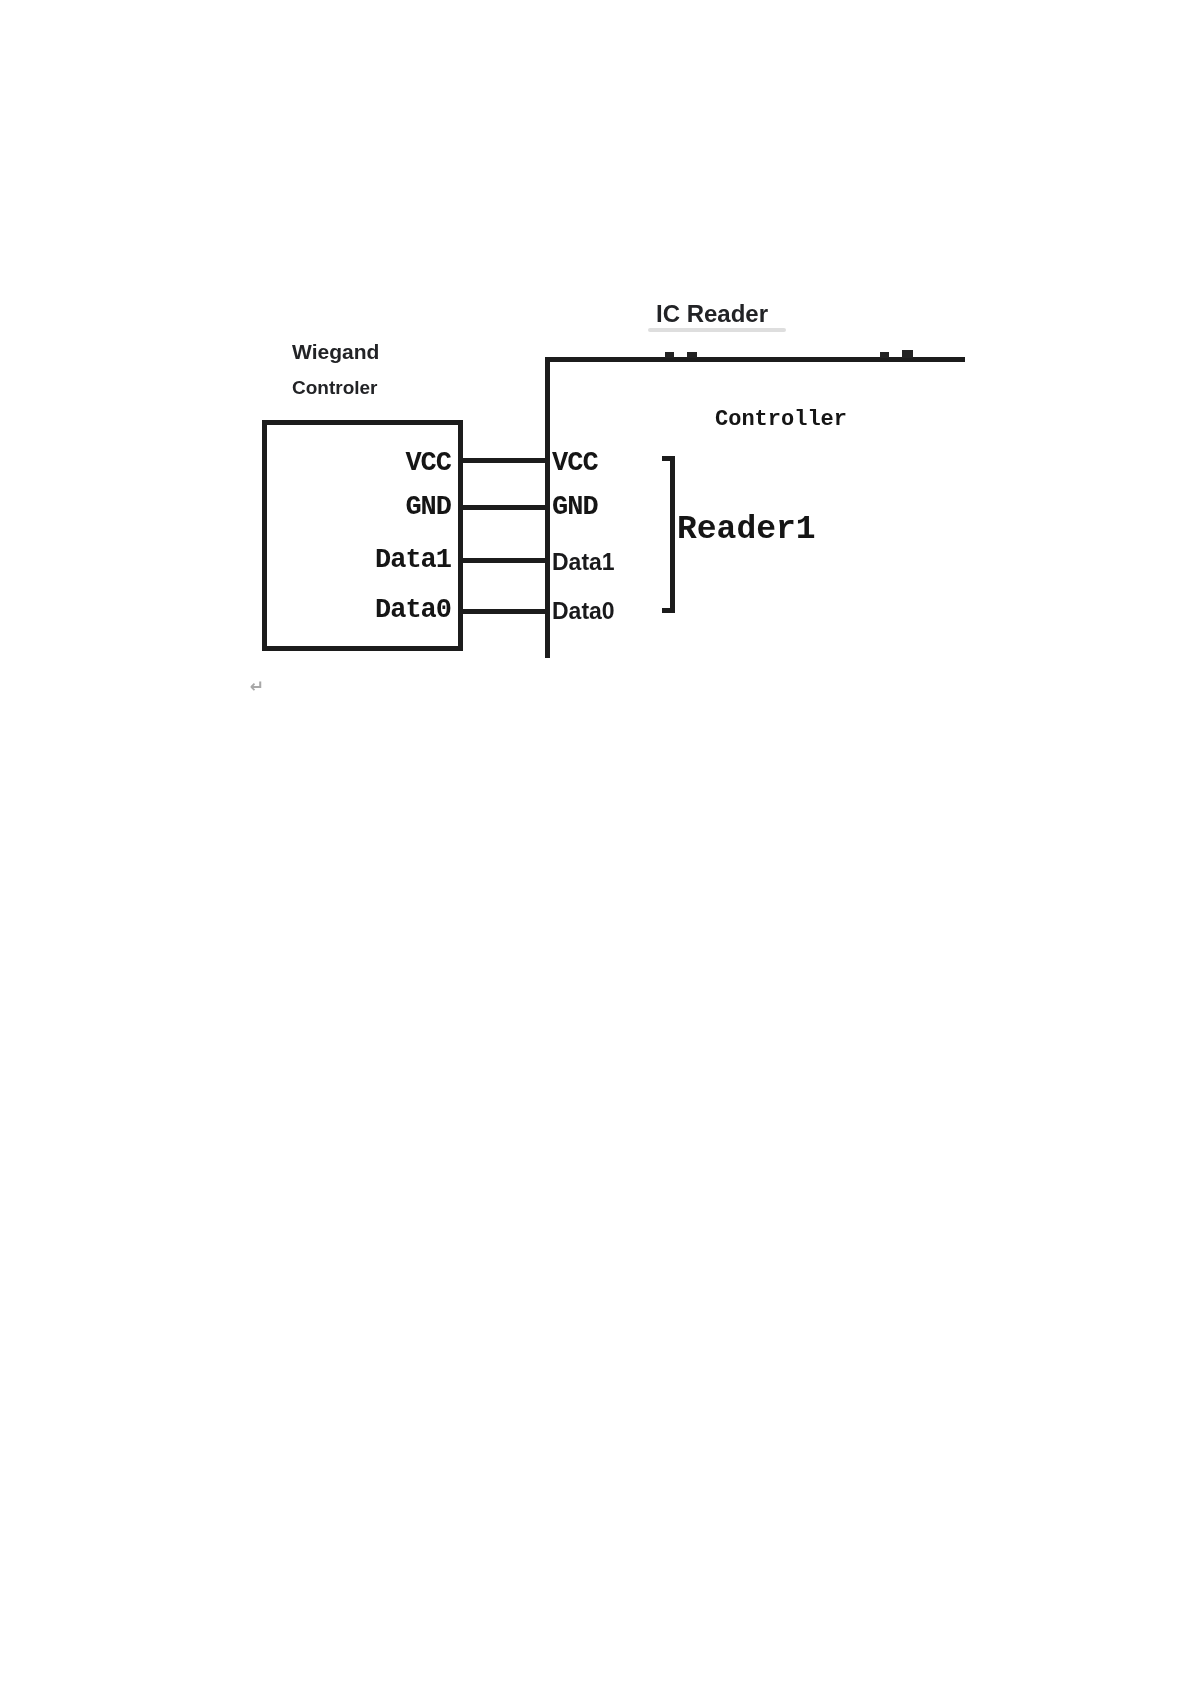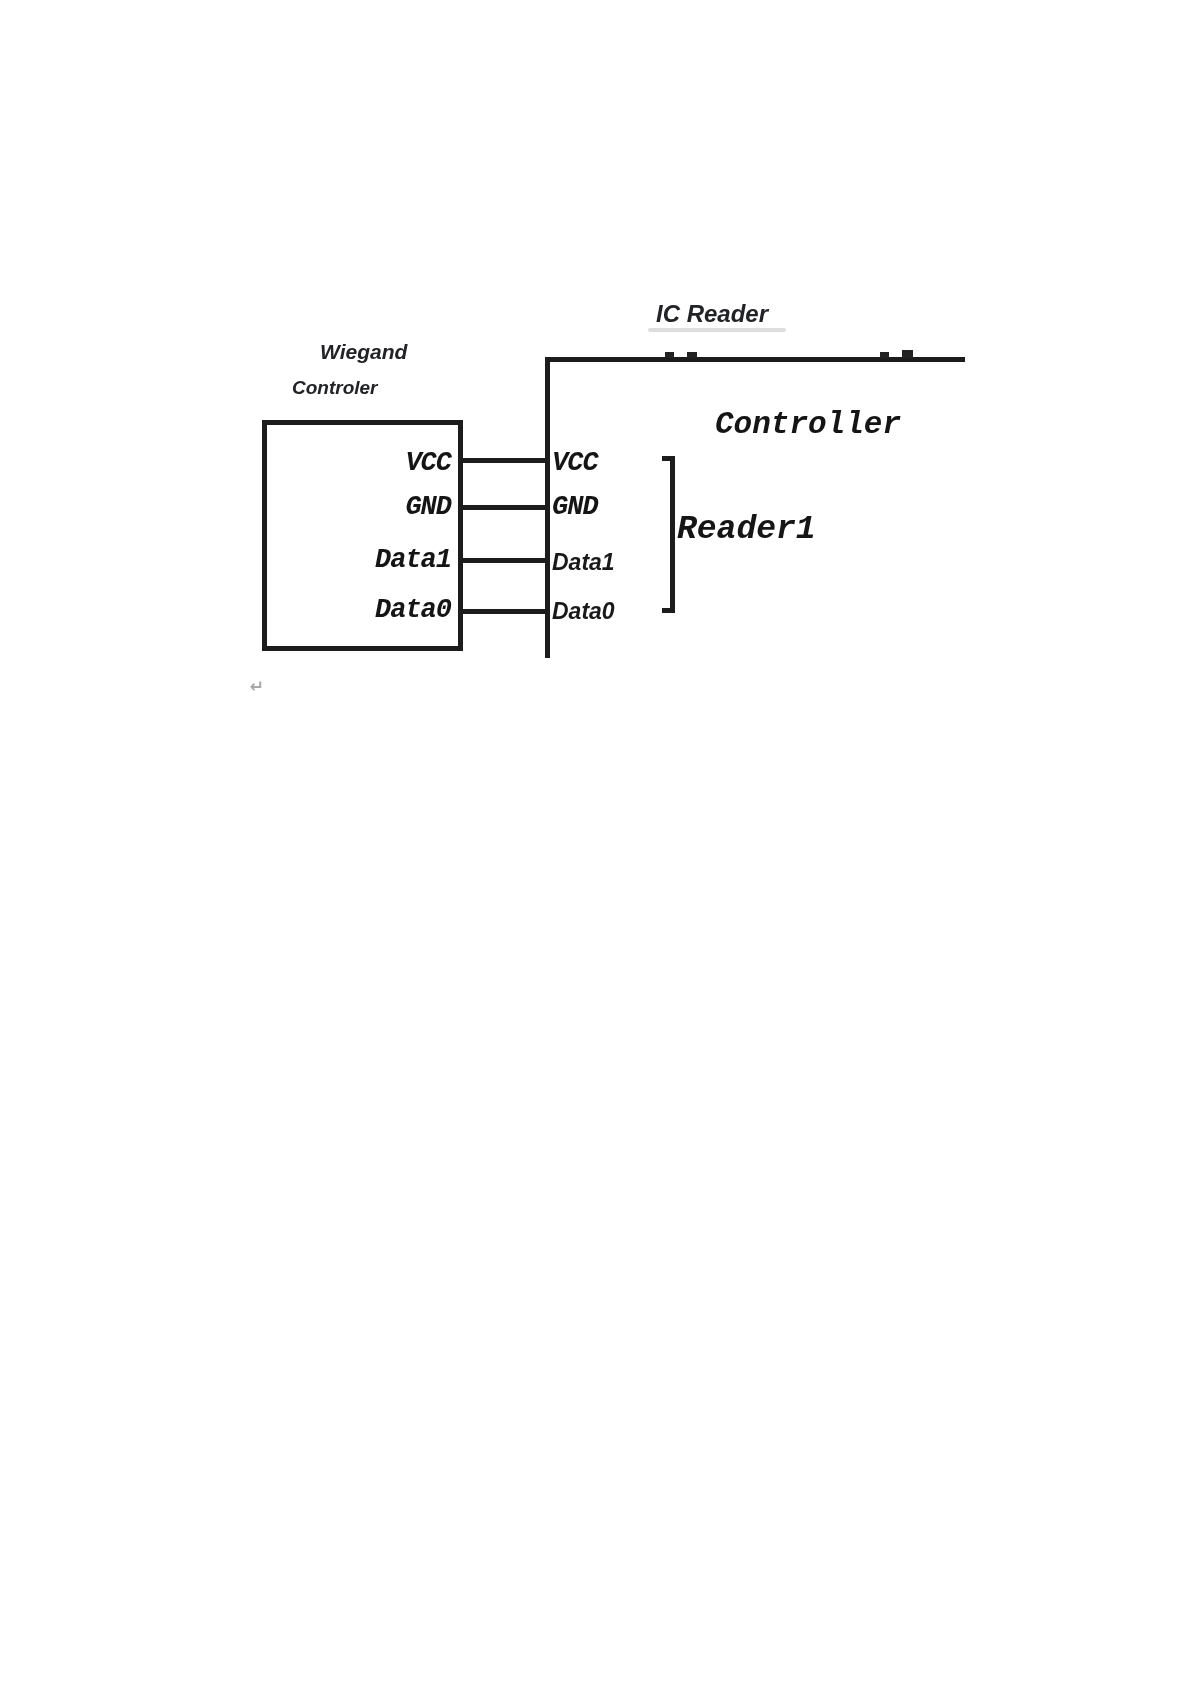--- a/index.html
+++ b/index.html
@@ -7,21 +7,20 @@
     padding: 0;
     background: #ffffff;
   }
   #page {
     position: relative;
     width: 1191px;
     height: 1684px;
     background: #ffffff;
     overflow: hidden;
     font-family: "Liberation Sans", sans-serif;
-    font-style: italic;
   }
   .abs { position: absolute; }
 
   
   .sans-heading {
     font-family: "Liberation Sans", sans-serif;
     font-weight: 700;
     color: #222326;
     line-height: 1;
     white-space: nowrap;
@@ -32,21 +31,21 @@
     font-weight: 700;
     color: #151515;
     line-height: 1;
     white-space: nowrap;
   }
 
   
   #ic-reader-title { left: 656px; top: 302px; font-size: 24px; }
 
   
-  #wiegand-line1 { left: 292px; top: 341px; font-size: 21px; margin-left: 28px; }
+  #wiegand-line1 { left: 292px; top: 341px; font-size: 21px; }
   #wiegand-line2 { left: 292px; top: 378px; font-size: 19px; }
 
   
   #wiegand-box {
     left: 262px; top: 420px;
     width: 201px; height: 231px;
     border: 5px solid #1c1c1c;
     box-sizing: border-box;
     background: #ffffff;
   }
@@ -79,21 +78,21 @@
 
   
   .fragment { background: #222222; }
   #fragment-1 { left: 665px; top: 352px; width: 9px;  height: 6px; }
   #fragment-2 { left: 687px; top: 352px; width: 10px; height: 6px; }
   #fragment-3 { left: 880px; top: 352px; width: 9px;  height: 6px; }
   #fragment-4 { left: 902px; top: 350px; width: 11px; height: 8px; }
   #fragment-smear { left: 648px; top: 328px; width: 138px; height: 4px; background: #dedede; border-radius: 2px; }
 
   
-  #controller-title { left: 715px; top: 409px; font-size: 31px; }
+  #controller-title { left: 715px; top: 409px; font-size: 22px; }
 
   
   .pin-right-mono { left: 552px; font-size: 27px; letter-spacing: -1px; }
   #pin-right-vcc   { top: 450px; }
   #pin-right-gnd   { top: 494px; }
   .pin-right-sans {
     left: 552px;
     font-family: "Liberation Sans", sans-serif;
     font-weight: 700;
     color: #1a1a1c;

